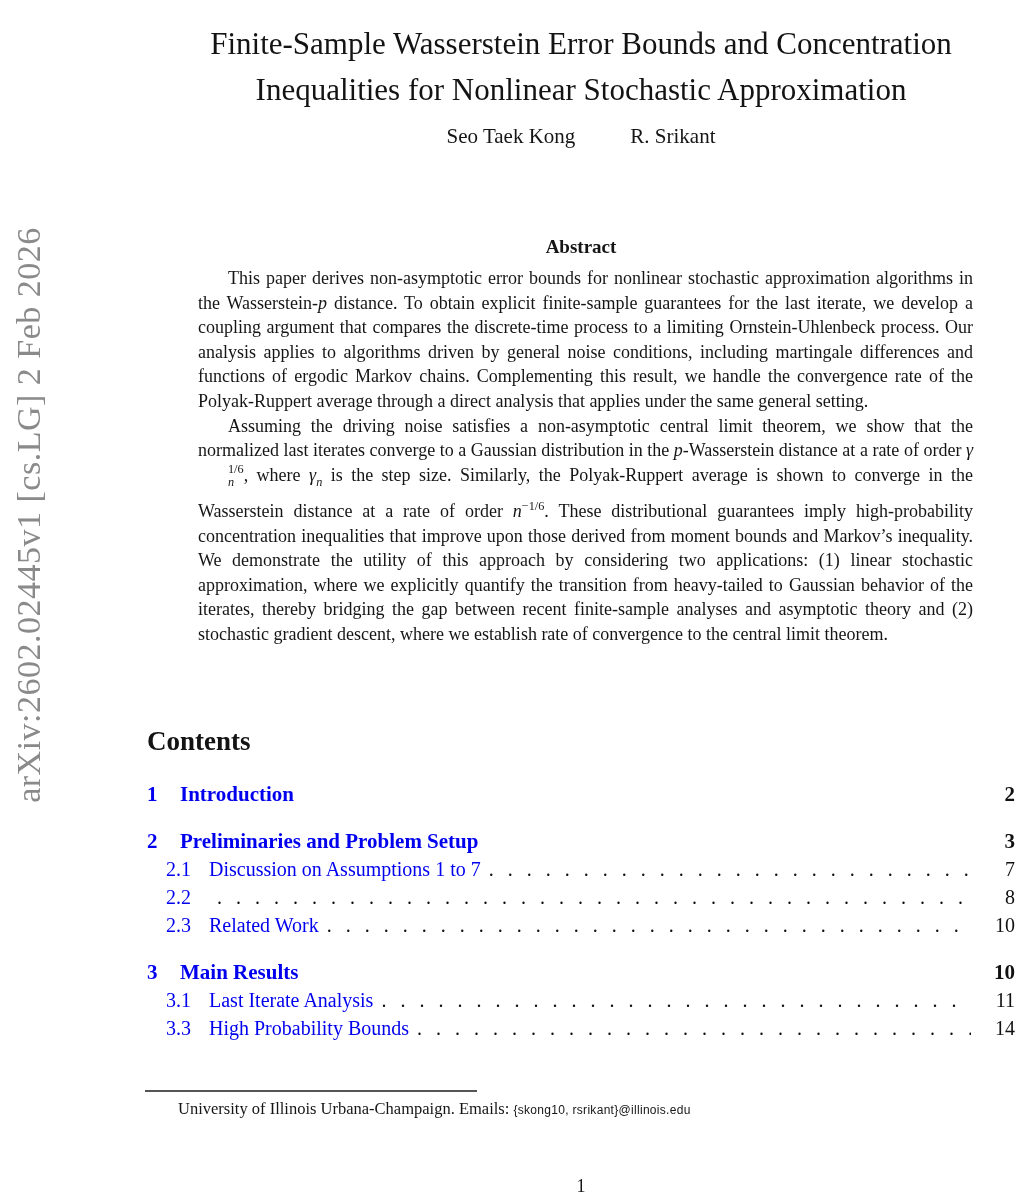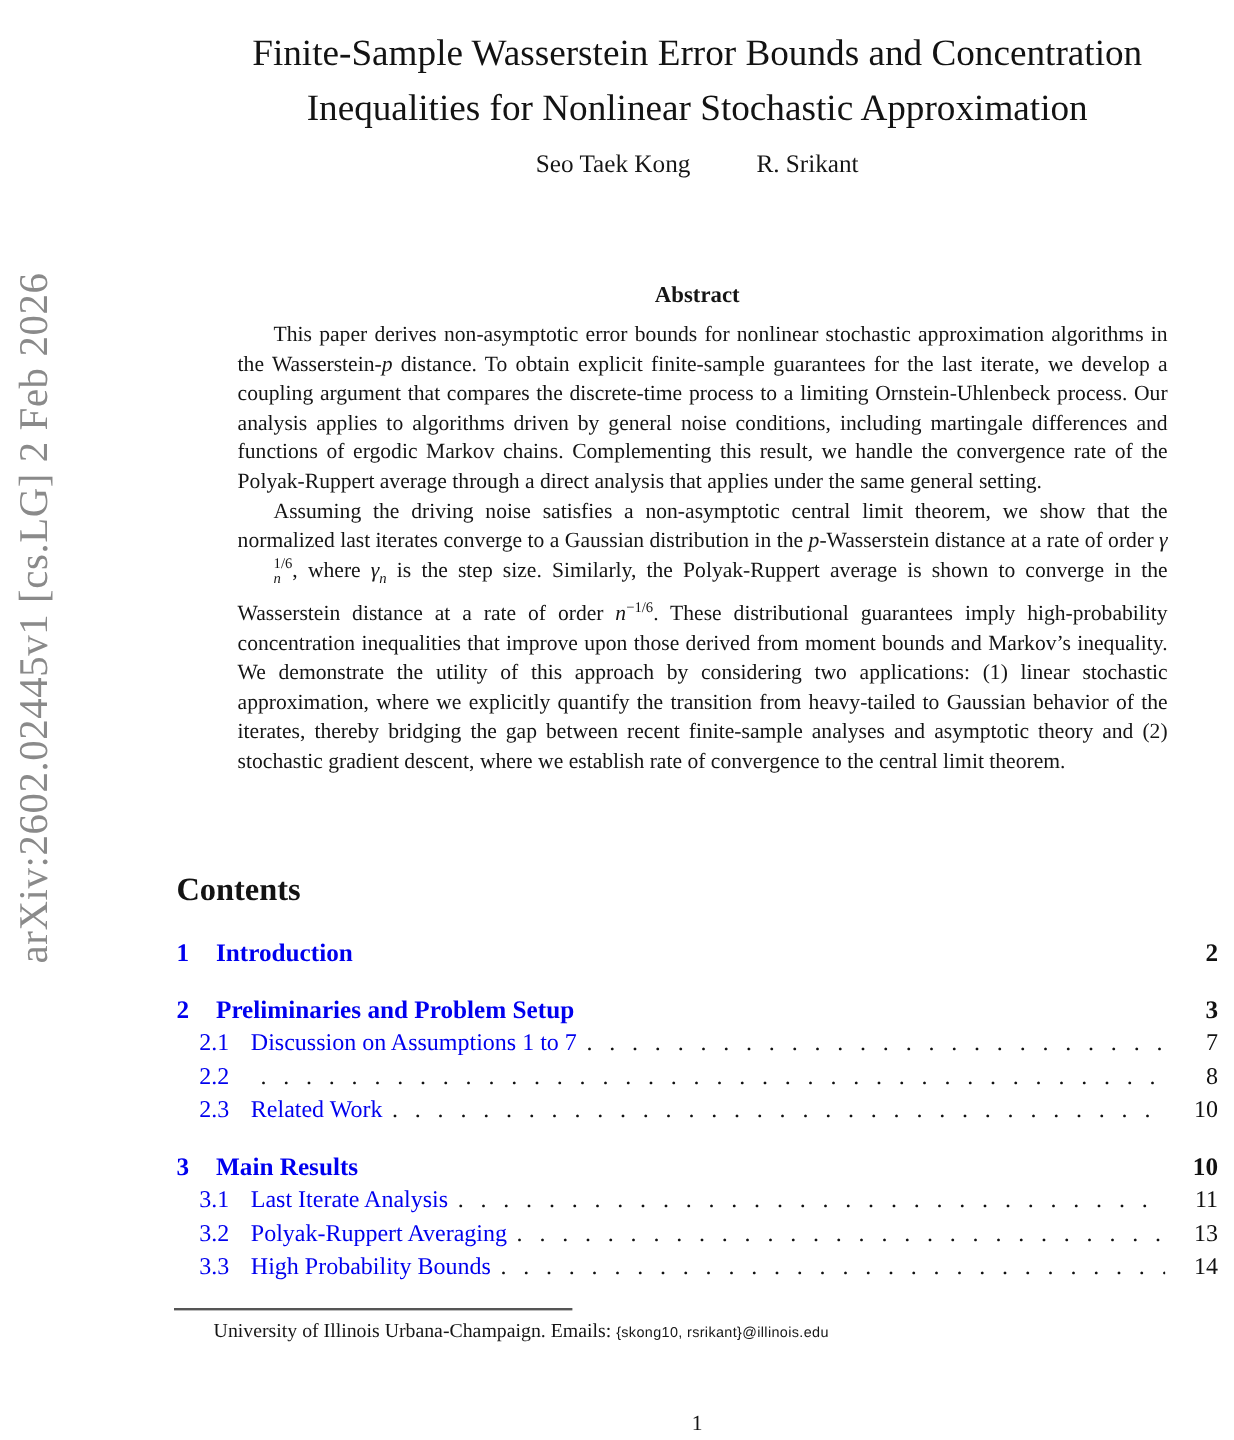--- a/index.html
+++ b/index.html
@@ -166,26 +166,20 @@
           <span class="leader"></span>
           <span class="toc-page">10</span>
         </div>
         <div class="toc-row sub">
           <span class="toc-num">3.1</span>
           <span class="toc-title">Last Iterate Analysis</span>
           <span class="leader"></span>
           <span class="toc-page">11</span>
         </div>
         <div class="toc-row sub">
-          <span class="toc-num">3.2</span>
-          <span class="toc-title">Polyak-Ruppert Averaging</span>
-          <span class="leader"></span>
-          <span class="toc-page">13</span>
-        </div>
-        <div class="toc-row sub">
           <span class="toc-num">3.3</span>
           <span class="toc-title">High Probability Bounds</span>
           <span class="leader"></span>
           <span class="toc-page">14</span>
         </div>
       </nav>
 
     <div class="footnote-rule"></div>
 
     <div class="footnote">

